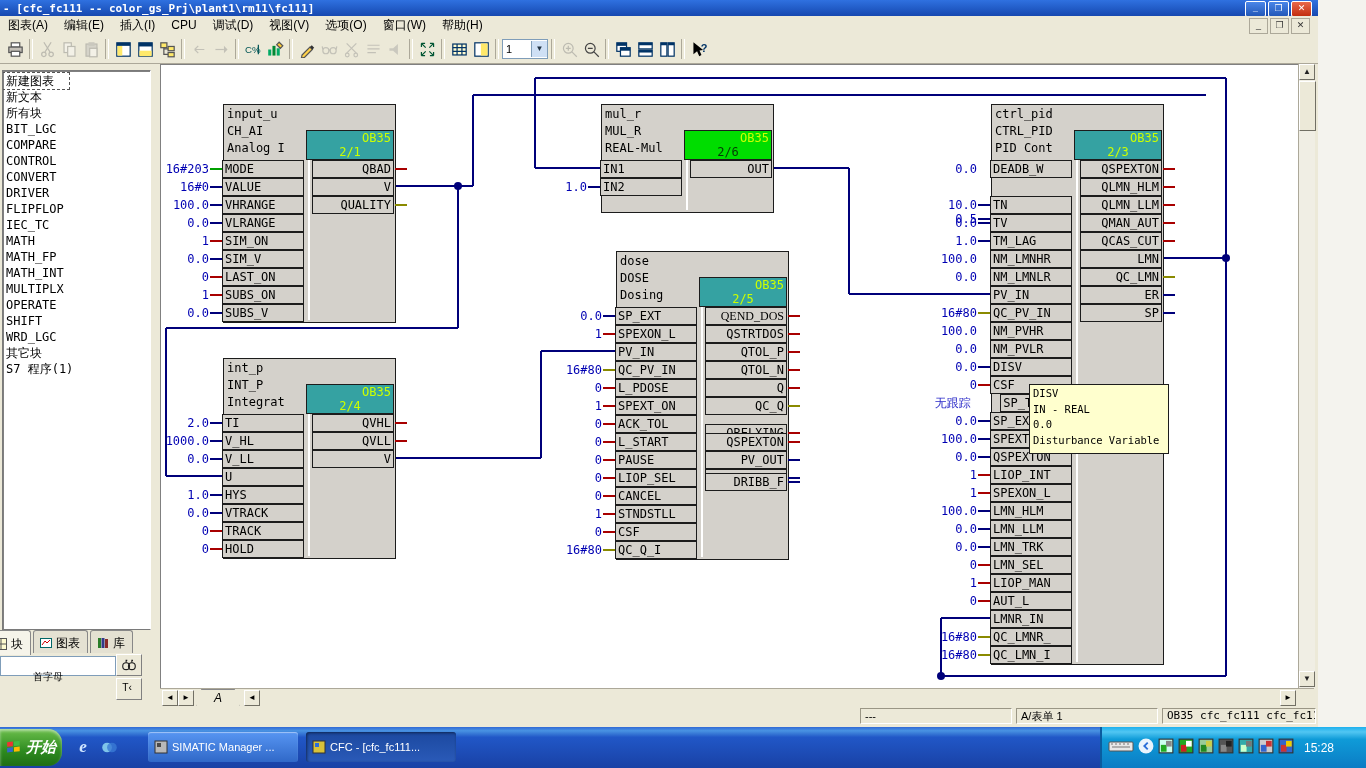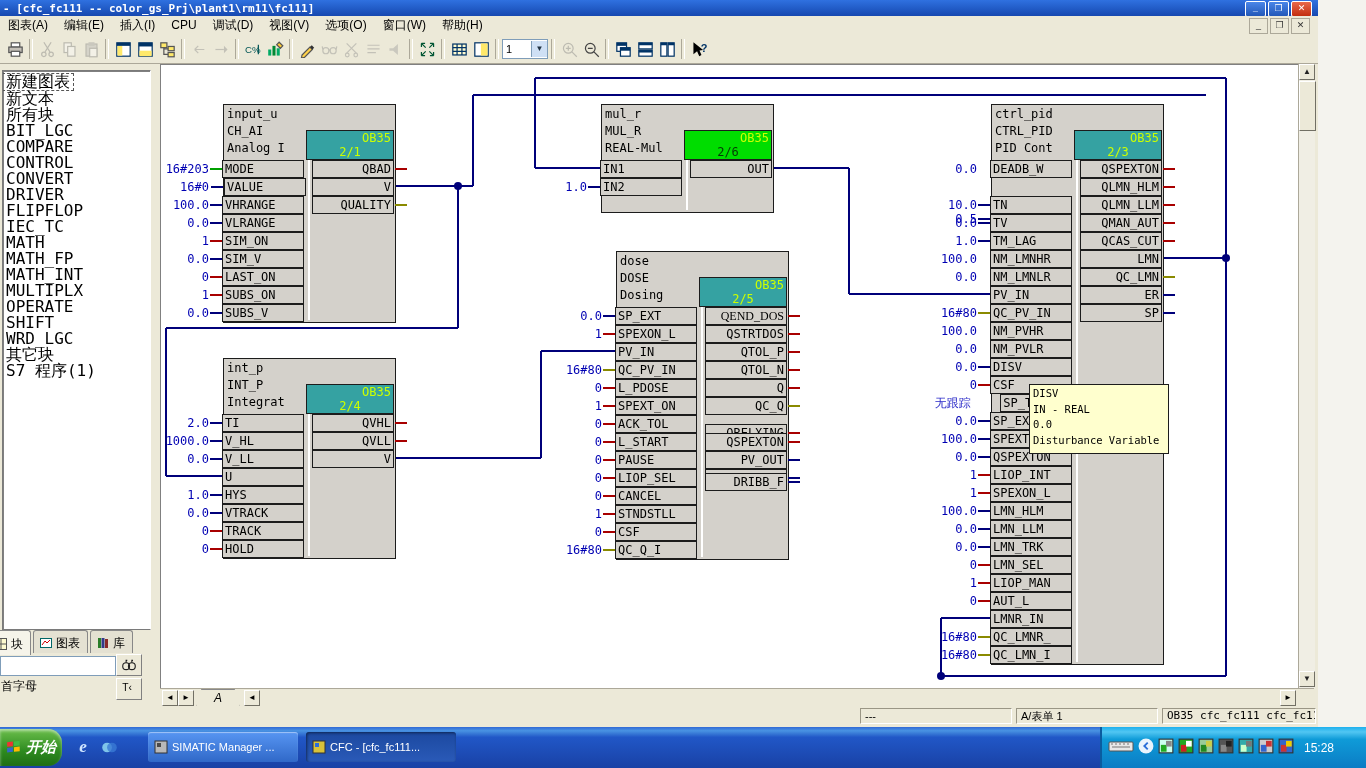--- a/index.html
+++ b/index.html
@@ -30,33 +30,33 @@
   .tsep{width:2px;height:20px;border-left:1px solid #aca899;border-right:1px solid #fff;margin:0 3px;flex:0 0 auto;}
   .combo{width:44px;height:18px;background:#fff;border:1px solid #7f9db9;display:flex;flex:0 0 auto;
     font-size:11px;align-items:center;}
   .combo .cv{flex:1;padding-left:3px;}
   .combo .ca{width:15px;height:16px;background:#cfe0f5;border-left:1px solid #7f9db9;font-size:8px;
     text-align:center;line-height:16px;color:#234;}
   
   #leftpanel{position:absolute;left:0;top:64px;width:160px;height:642px;background:#ece9d8;}
   #blocklist{position:absolute;left:2px;top:6px;width:147px;height:556px;background:#fff;
     border:1px solid #7a7a7a;border-right-color:#fff;box-shadow:inset 1px 1px 0 #808080;
-    font-size:16px;overflow:hidden;padding-top:2px;}
+    font-size:12px;overflow:hidden;padding-top:2px;}
   .lbitem{height:16px;line-height:16px;padding:0 3px;white-space:nowrap;
     font-family:"DejaVu Sans Mono","DejaVu Sans",monospace;}
   .lbitem.sel{outline:1px dashed #555;display:inline-block;min-width:60px;}
   #paneltabs{position:absolute;left:-12px;top:566px;height:22px;display:flex;}
   .ptab{height:20px;border:1px solid #888;border-bottom:none;border-radius:3px 3px 0 0;background:#e4e1d2;
     font-size:12px;padding:2px 7px 0 5px;margin-right:2px;display:flex;gap:3px;align-items:center;}
   .ptab.sel{background:#f6f4ea;height:22px;}
   #searchrow{position:absolute;left:0;top:592px;width:160px;}
   #searchbox{position:absolute;left:0;top:0;width:110px;height:16px;border:1px solid #7f9db9;background:#fff;}
   .sqbtn{position:absolute;width:24px;height:20px;background:#ece9d8;border:1px solid #fff;
     border-right-color:#808080;border-bottom-color:#808080;display:flex;align-items:center;justify-content:center;}
-  #hinttext{position:absolute;left:1px;top:22px;font-size:12px;}
+  #hinttext{position:absolute;left:1px;top:14px;font-size:10px;padding-left:32px;}
   
   #sheet{position:absolute;left:160px;top:64px;width:1138px;height:624px;background:#fff;
     border-left:1px solid #808080;border-top:1px solid #808080;overflow:hidden;}
   .wire{position:absolute;background:#00007a;}
   .jdot{position:absolute;width:8px;height:8px;border-radius:50%;background:#00007a;}
   
   .blk{position:absolute;background:#d4d1cb;border:1px solid #1c1c1c;
     font-family:"DejaVu Sans Mono","DejaVu Sans",monospace;font-size:12px;color:#000;}
   .btl{position:absolute;left:3px;height:17px;line-height:17px;white-space:nowrap;}
   .obbox{position:absolute;top:25px;height:30px;border:1px solid #1c1c1c;box-sizing:border-box;}
@@ -390,21 +390,21 @@
         <div class="obbox" style="left: 82px; width: 88px; background: rgb(53, 162, 162);">
           <div class="obn" style="color: rgb(204, 255, 0);">OB35</div>
           <div class="obs" style="color: rgb(204, 255, 0);">2/1</div>
         </div>
         <div class="vsep" style="left: 84px; top: 55px; height: 160px;"></div>
         <div class="prow" style="left: -73px; top: 55px; width: 155px;">
           <span class="pval">16#203</span>
           <span class="pstub" style="background: rgb(0, 160, 0);"></span>
           <div class="pfield">MODE</div>
         </div>
-        <div class="prow" style="left: -73px; top: 73px; width: 155px; justify-content: space-between;">
+        <div class="prow" style="left: -73px; top: 73px; width: 155px;">
           <span class="pval">16#0</span>
           <span class="pstub" style="background: rgb(0, 0, 122);"></span>
           <div class="pfield">VALUE</div>
         </div>
         <div class="prow" style="left: -73px; top: 91px; width: 155px;">
           <span class="pval">100.0</span>
           <span class="pstub" style="background: rgb(0, 0, 122);"></span>
           <div class="pfield">VHRANGE</div>
         </div>
         <div class="prow" style="left: -73px; top: 109px; width: 155px;">

